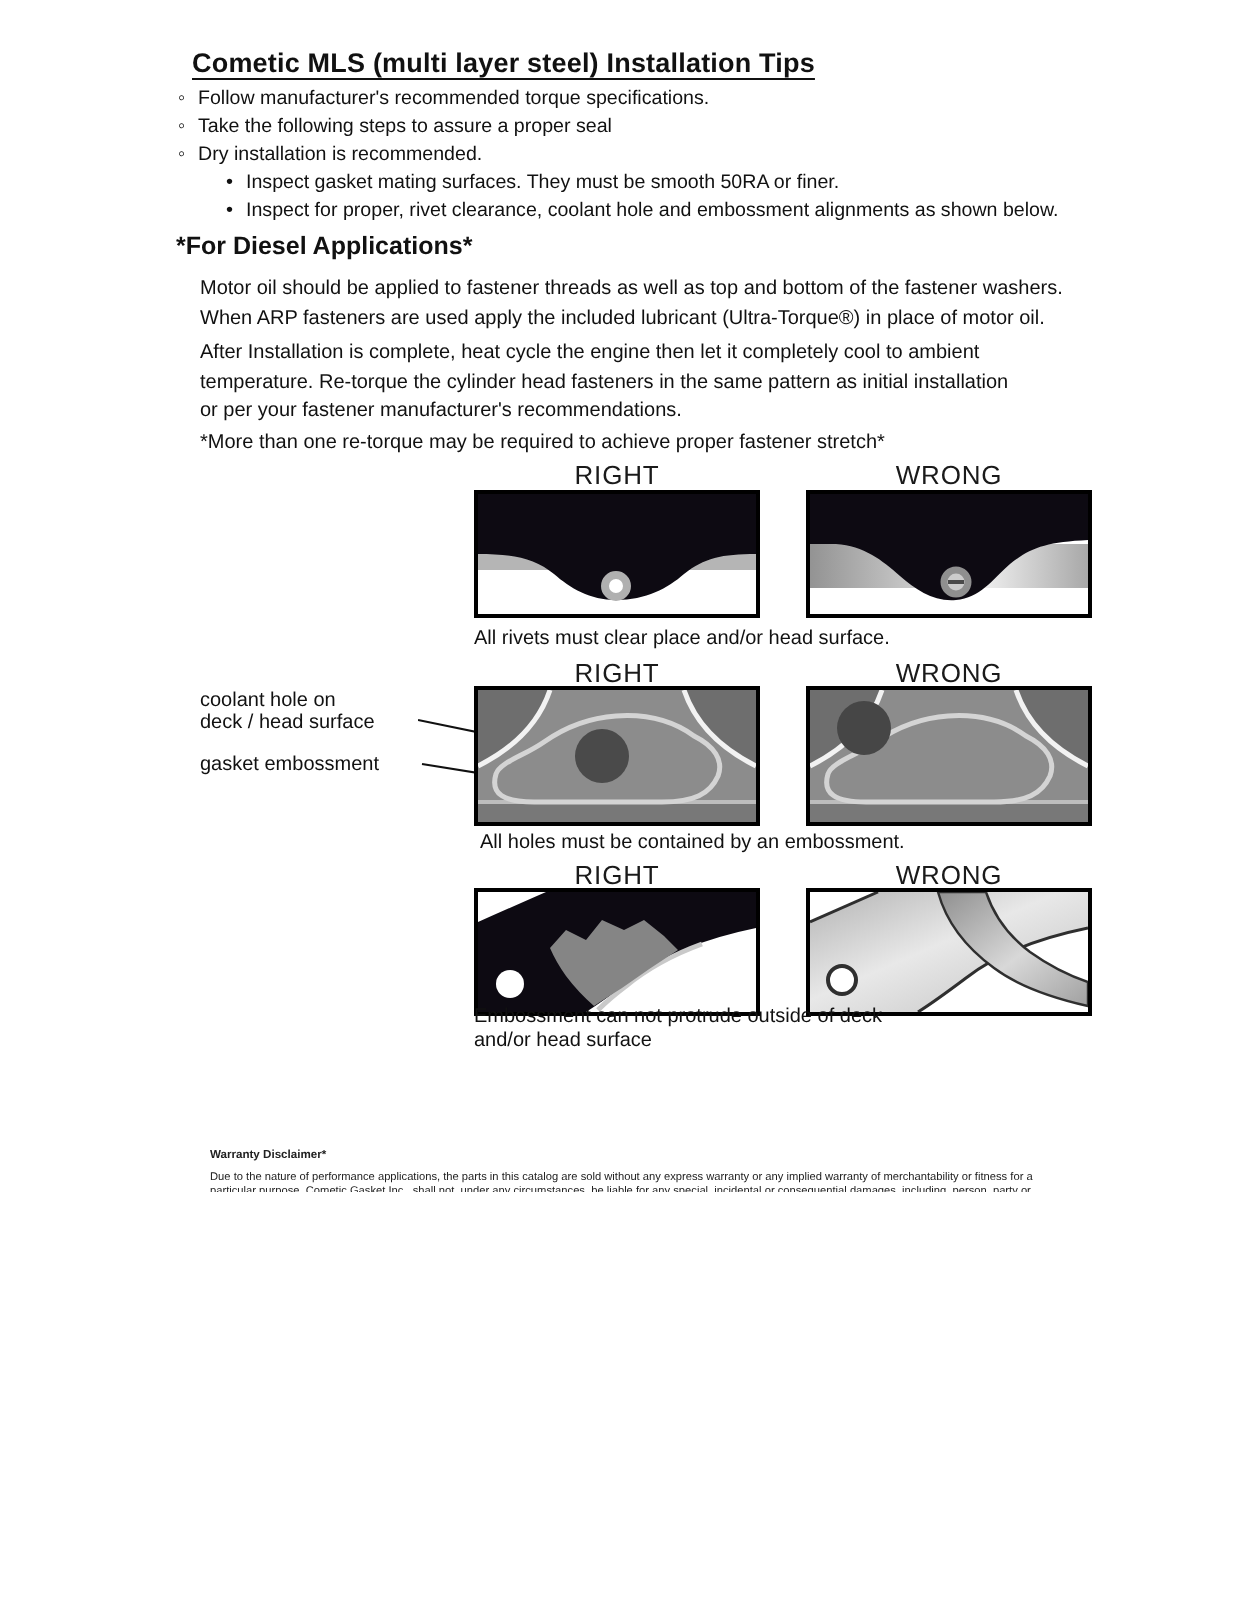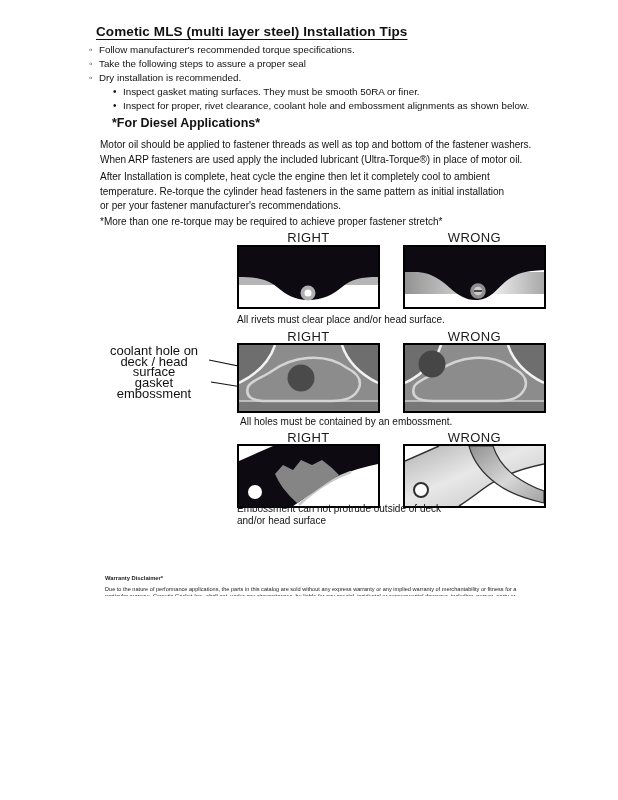--- a/index.html
+++ b/index.html
@@ -10,31 +10,31 @@
 
   .title{left:96px;top:24px;font-size:13.5px;font-weight:bold;
          text-decoration:underline;text-underline-offset:3px;letter-spacing:.1px;}
 
   .tips{left:89px;top:43px;list-style:none;margin:0;padding:0;font-size:9.8px;line-height:14px;}
   .tips li{position:relative;padding-left:10px;white-space:nowrap;}
   .tips li.lvl1::before{content:"◦";position:absolute;left:0;top:0;font-size:10px;}
   .tips li.lvl2{margin-left:24px;}
   .tips li.lvl2::before{content:"•";position:absolute;left:0;top:0;font-size:10px;}
 
-  .diesel-h{left:112px;top:116px;font-size:12.5px;font-weight:bold;}
+  .diesel-h{left:88px;top:116px;font-size:12.5px;font-weight:bold;}
   .body-p{left:96px;font-size:10px;line-height:14.6px;margin:4px;width:440px;}
   .p1{top:134px;} .p2{top:166px;} .p3{top:211px;}
 
   .fig-label{width:143px;text-align:center;font-size:13px;letter-spacing:.4px;color:#1a1a1a;}
   .panel{width:139px;height:60px;border:2px solid #000;background:#fff;}
   .panel.tall{height:66px;}
   .panel svg{display:block;}
   .caption{font-size:10px;line-height:11.5px;color:#111;}
 
-  .callout{left:100px;width:108px;text-align:center;font-size:13px;line-height:10.5px;color:#111;}
+  .callout{left:100px;width:108px;text-align:left;font-size:10px;line-height:10.5px;color:#111;}
 
   .fineprint{left:105px;top:575px;width:414px;font-size:5.6px;line-height:7px;color:#222;}
   .fineprint h3{margin:0 0 4px 0;font-size:5.8px;line-height:7px;font-weight:bold;}
   .fineprint p{margin:0 0 5px 0;}
 
   .footer-code{left:388px;top:760px;font-size:11.5px;color:#222;letter-spacing:.3px;}
 </style>
 </head>
 <body>
 

